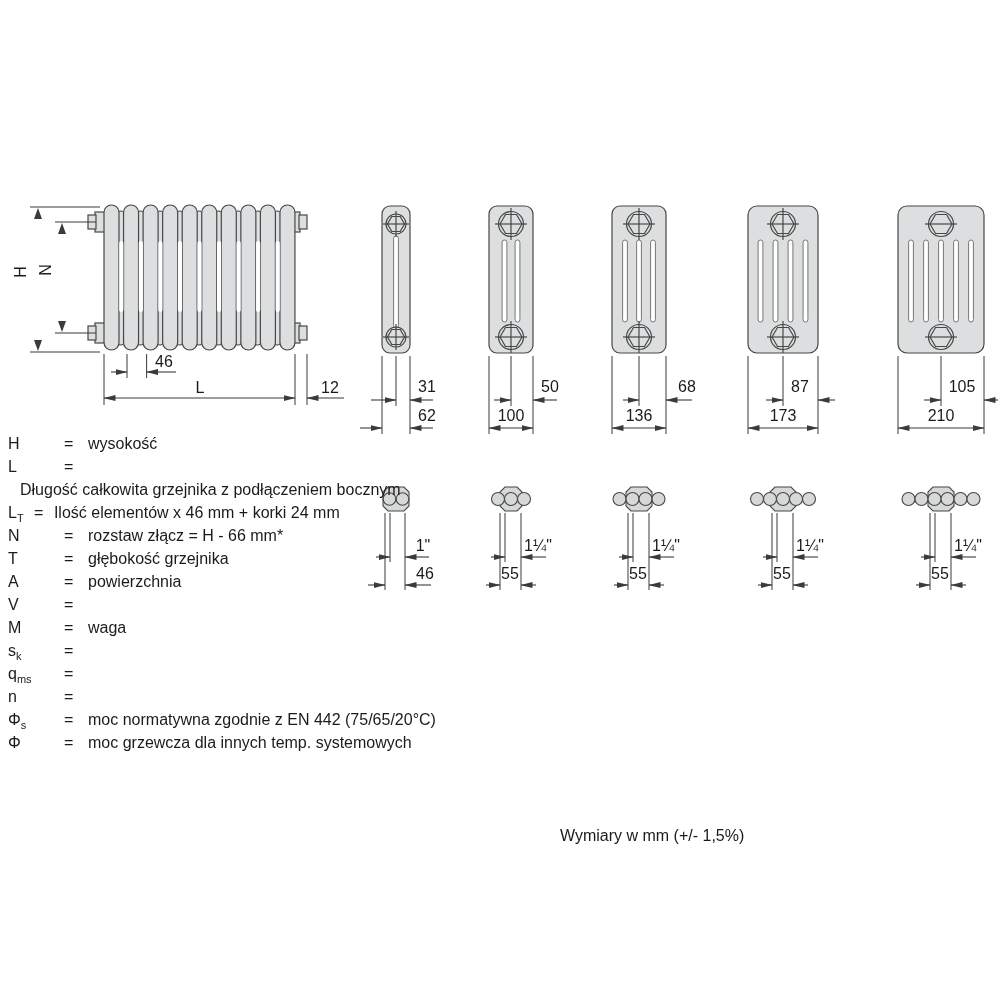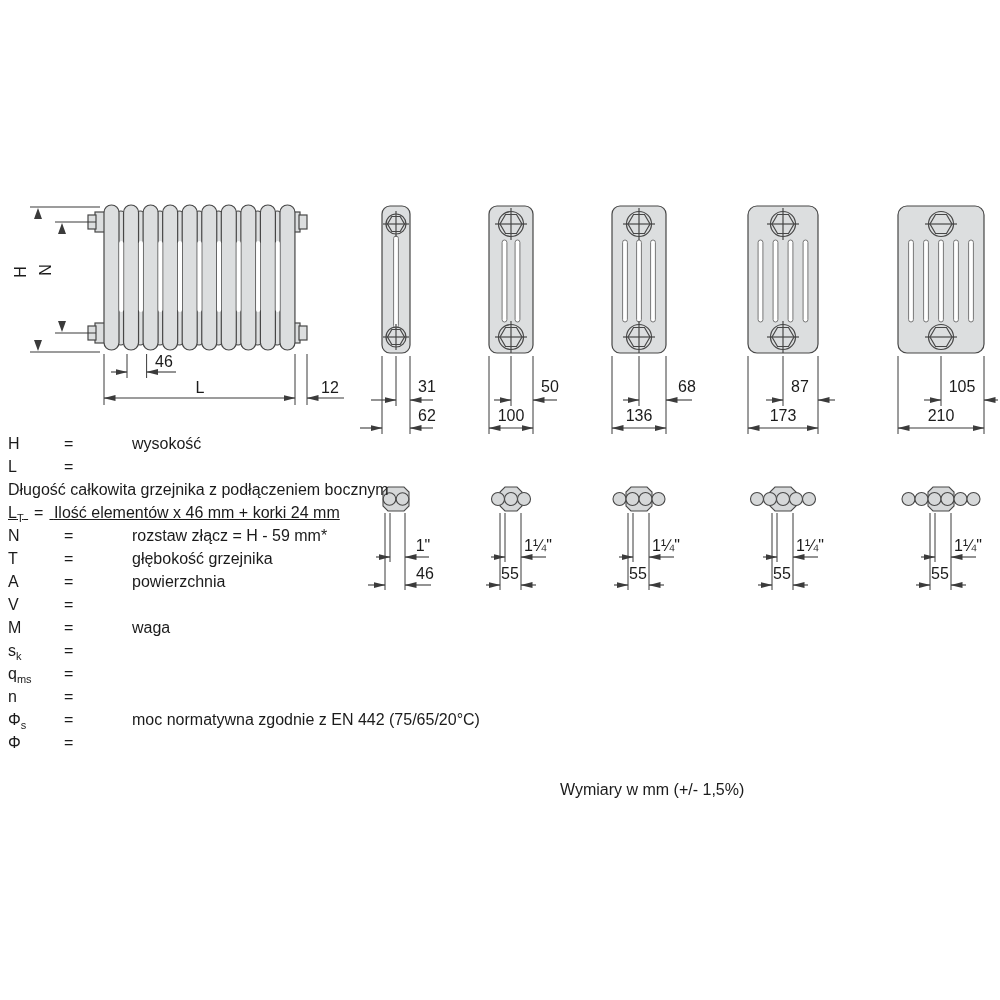--- a/index.html
+++ b/index.html
@@ -4,27 +4,27 @@
 <style>
   html,body{margin:0;padding:0;background:#ffffff;}
   #page{position:relative;width:1000px;height:1000px;background:#fff;overflow:hidden;
         font-family:"Liberation Sans",sans-serif;color:#1b1b1b;}
   #drawing{position:absolute;left:0;top:0;width:1000px;height:1000px;}
   
   #legend{position:absolute;left:8px;top:432px;width:470px;font-size:16px;line-height:23px;}
   .lrow{display:flex;height:23px;white-space:nowrap;}
   .lrow .sym{width:56px;flex:0 0 56px;}
   .lrow .eq{width:24px;flex:0 0 24px;}
-  .lrow .desc{flex:1;margin-left:44px;}
-  .lflow{height:23px;white-space:nowrap;}
-  .lflow2{height:23px;white-space:nowrap;text-decoration:underline;}
+  .lrow .desc{flex:1;}
+  .lflow{height:23px;white-space:nowrap;margin-left:12px;}
+  .lflow2{height:23px;white-space:nowrap;}
   .lflow2 .eq{display:inline-block;margin:0 6px;}
   .lnote{height:23px;white-space:nowrap;padding-left:90px;}
   sub{font-size:11px;}
-  #footnote{position:absolute;left:560px;top:781px;font-size:16px;white-space:nowrap;}
+  #footnote{position:absolute;left:560px;top:827px;font-size:16px;white-space:nowrap;}
   
   svg text{font-family:"Liberation Sans",sans-serif;font-size:16px;fill:#1b1b1b;}
   .oln{fill:#dcdedf;stroke:#474747;stroke-width:1.2;}
   .slot{fill:#ffffff;stroke:#6a6a6a;stroke-width:0.9;}
   .dim{stroke:#3b3b3b;stroke-width:1.1;fill:none;}
   .ext{stroke:#3b3b3b;stroke-width:1;fill:none;}
   .plug{fill:none;stroke:#474747;stroke-width:1.2;}
   .tri{fill:#3b3b3b;stroke:none;}
   .tvc{fill:#d6d8d9;stroke:#474747;stroke-width:1.1;}
 </style>
@@ -332,21 +332,21 @@
     </div>
     <div class="lflow">Długość całkowita grzejnika z podłączeniem bocznym</div>
     <div class="lflow2">
       <span><span>L</span><sub>T</sub></span>
       <span class="eq">=</span>
       <span>Ilość elementów x 46 mm + korki 24 mm</span>
     </div>
     <div class="lrow">
       <span class="sym"><span>N</span></span>
       <span class="eq">=</span>
-      <span class="desc">rozstaw złącz = H - 59 mm*</span>
+      <span class="desc">rozstaw złącz = H - 66 mm*</span>
     </div>
     <div class="lrow">
       <span class="sym"><span>T</span></span>
       <span class="eq">=</span>
       <span class="desc">głębokość grzejnika</span>
     </div>
     <div class="lrow">
       <span class="sym"><span>A</span></span>
       <span class="eq">=</span>
       <span class="desc">powierzchnia</span>
@@ -373,18 +373,19 @@
       <span class="eq">=</span>
     </div>
     <div class="lrow">
       <span class="sym"><span>Φ</span><sub>s</sub></span>
       <span class="eq">=</span>
       <span class="desc">moc normatywna zgodnie z EN 442 (75/65/20°C)</span>
     </div>
     <div class="lrow">
       <span class="sym"><span>Φ</span></span>
       <span class="eq">=</span>
+      <span class="desc">moc grzewcza dla innych temp. systemowych</span>
     </div>
   </div>
 
   <div id="footnote">Wymiary w mm (+/- 1,5%)</div>
 
 </div>
 
 </body></html>

